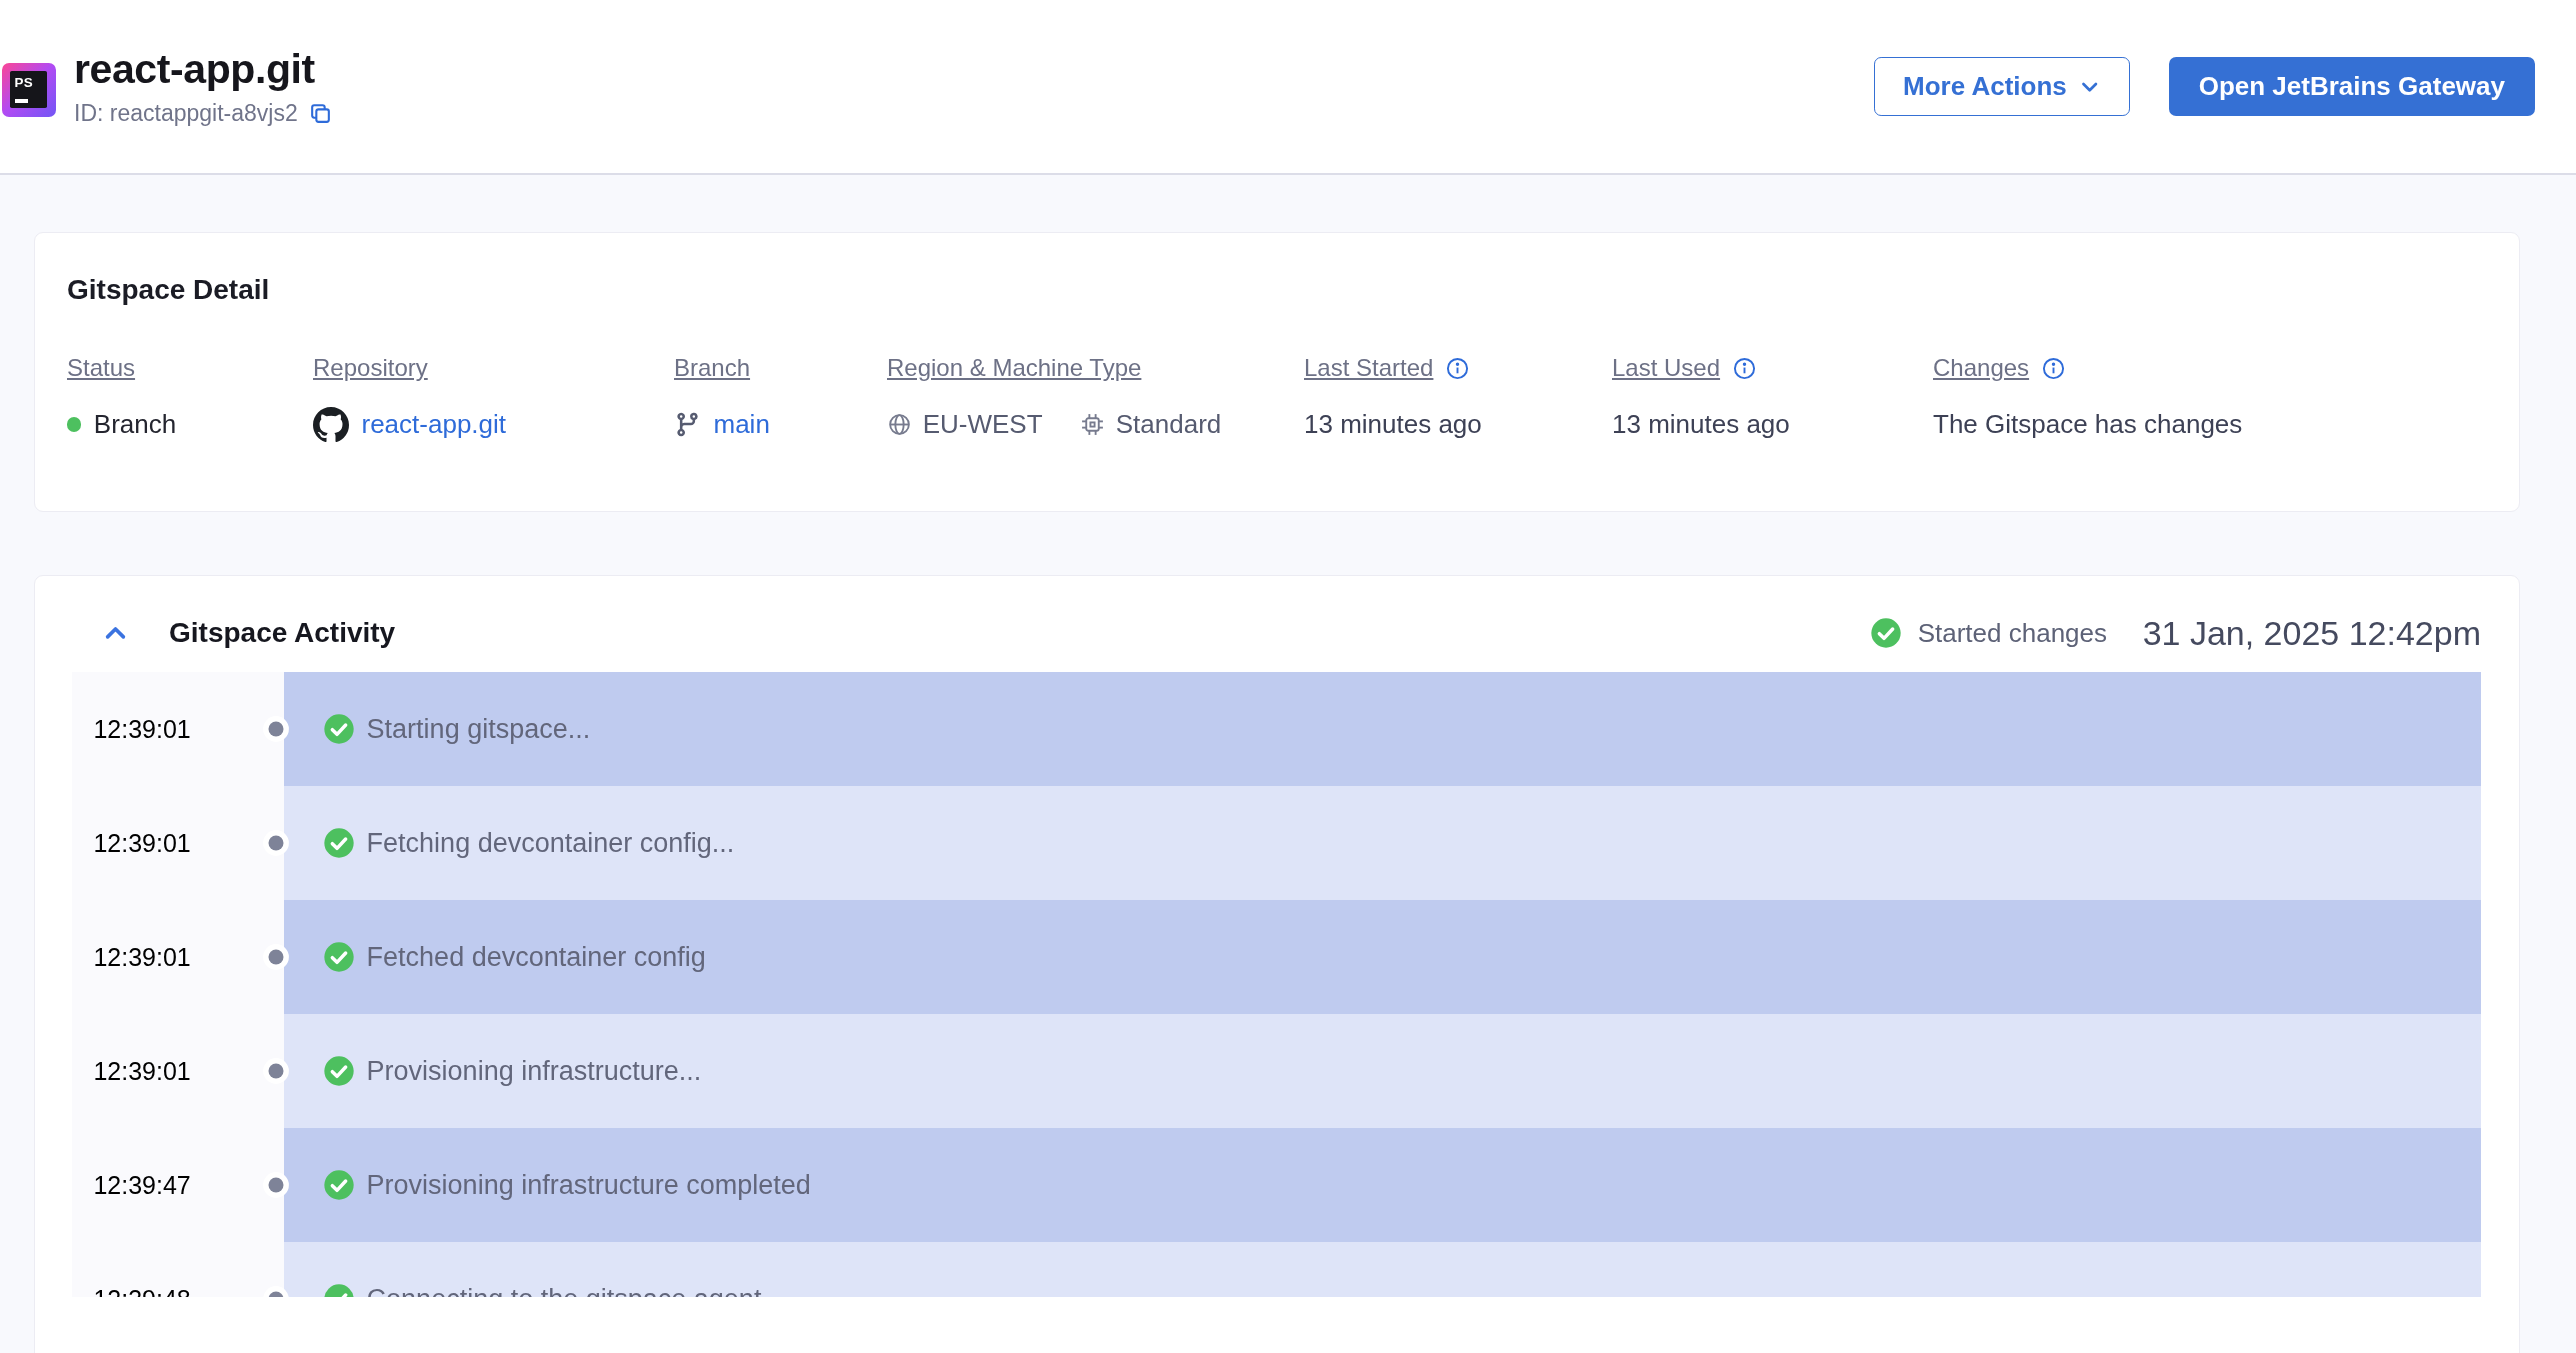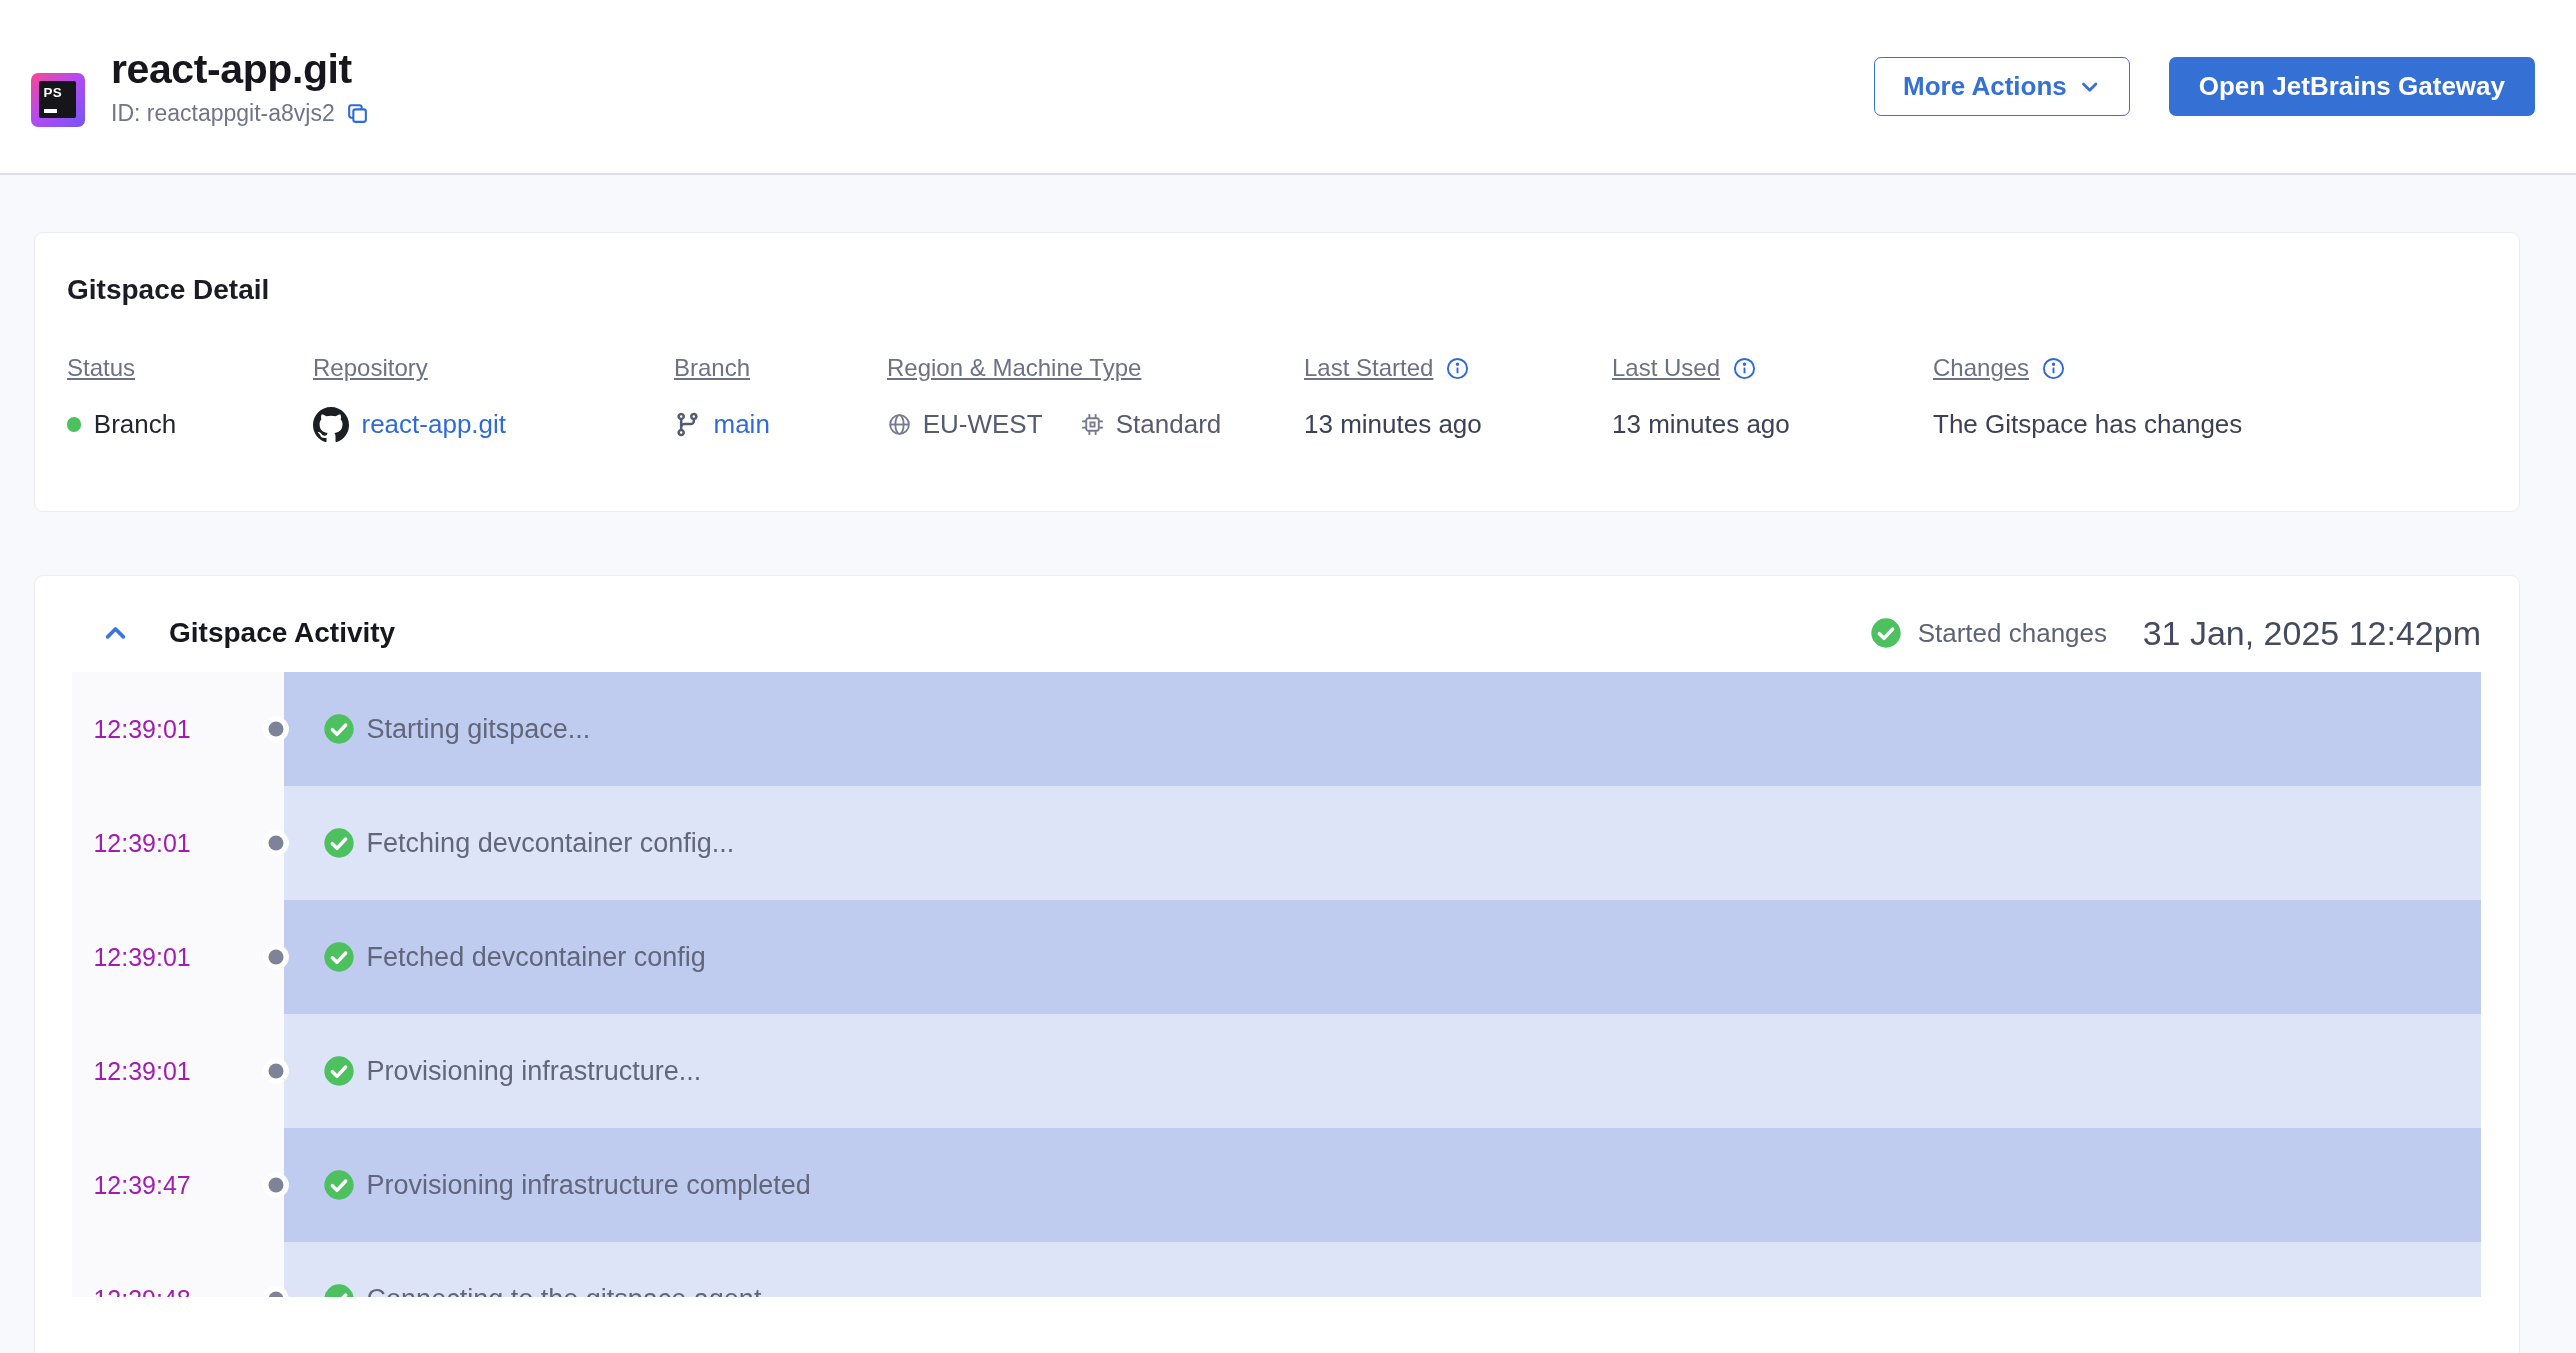--- a/index.html
+++ b/index.html
@@ -2,21 +2,21 @@
 <html style="font-size:14.3px"><head>
 <meta charset="utf-8">
 <style>
   * { margin:0; padding:0; box-sizing:border-box; }
   html,body { width:2576px; height:1353px; overflow:hidden;
     font-family:"Liberation Sans", sans-serif; background:#f8f9fd; }
 
   
   .top-header { position:relative; width:100%; height:175px; background:#ffffff;
     border-bottom:2.7px solid #dcdde8; }
-  .header-left { position:absolute; left:31px; top:46px; display:flex; align-items:flex-end; gap:26px; }
+  .header-left { position:absolute; left:2px; top:46px; display:flex; align-items:center; gap:18px; }
   .app-logo { width:54px; height:54px; border-radius:7.1px; position:relative; margin-top:7.1px;
     background:linear-gradient(135deg,#fb4694 0%,#b24bf3 48%,#7256f5 100%); }
   .app-logo .inner { position:absolute; left:8px; top:8px; width:37px; height:37px; background:#15151a; border-radius:1.8px; }
   .app-logo .ps { position:absolute; left:4.5px; top:3.6px; color:#fff; font-size:13.4px; font-weight:bold; letter-spacing:0.4px; }
   .app-logo .bar { position:absolute; left:4.5px; bottom:5.4px; width:13.4px; height:3.6px; background:#fff; }
   .title-block .page-title { font-size:41px; font-weight:bold; color:#16161c; letter-spacing:-0.4px; }
   .id-row { display:flex; align-items:center; gap:10.7px; margin-top:7.1px; }
   .id-text { font-size:23px; color:#70748a; }
   .header-right { position:absolute; right:41px; top:57px; display:flex; align-items:center; gap:39px; }
   .btn { height:59px; border-radius:7.1px; display:flex; align-items:center; justify-content:center;
@@ -47,21 +47,21 @@
   .activity-header { display:flex; align-items:center; padding:0 38px 0 67px; height:36px; }
   .collapse-toggle { display:flex; align-items:center; cursor:pointer; }
   .activity-title { font-size:28px; font-weight:bold; color:#16171f; margin-left:40px; }
   .activity-right { margin-left:auto; display:flex; align-items:center; gap:16px; }
   .started-label { font-size:26px; color:#5d6277; margin-right:19.6px; }
   .activity-date { font-size:34px; color:#454a5f; }
 
   .log-viewport { margin:21.4px 38px 0 37px; height:625px; overflow:hidden; }
   .log-row { display:flex; height:114px; }
   .time-cell { width:212px; background:#fafafd; display:flex; align-items:center;
-    padding-left:21.4px; font-size:25px; color:#a21caf; }
+    padding-left:21.4px; font-size:25px; color:#000000; }
   .bar-cell { flex:1; position:relative; display:flex; align-items:center; padding-left:39px; }
   .log-row.odd  .bar-cell { background:#bfcbef; }
   .log-row.even .bar-cell { background:#dee4f8; }
   .timeline-dot { position:absolute; left:-8px; top:50%; transform:translate(-50%,-50%);
     width:15px; height:15px; border-radius:50%; background:#7e8398; box-shadow:0 0 0 5.4px #ffffff; }
   .log-msg { font-size:27px; color:#62667b; margin-left:11.6px; }
   svg { display:block; }
 </style>
 </head>
 <body>

